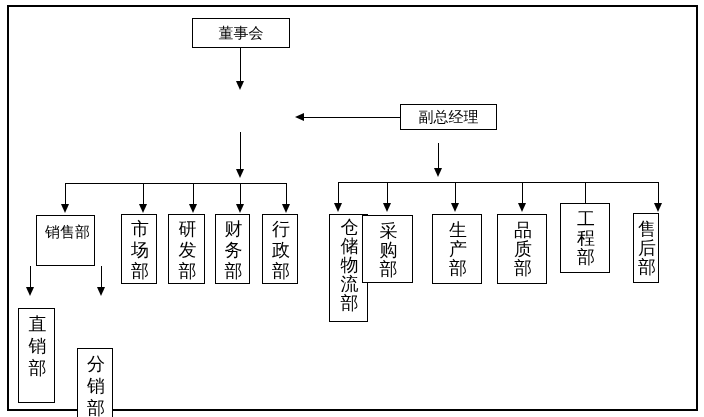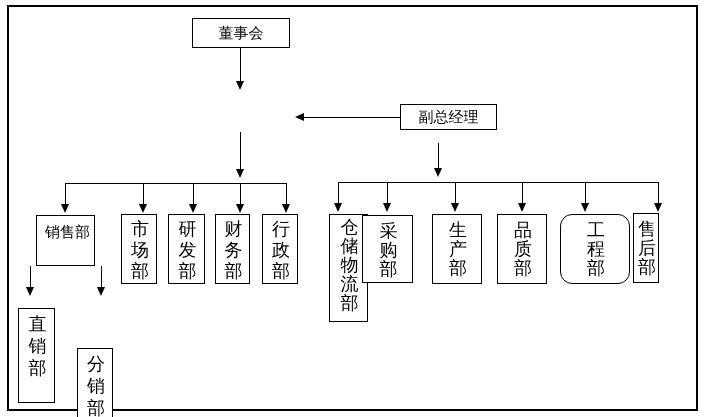--- a/index.html
+++ b/index.html
@@ -134,21 +134,21 @@
   </div>
   <div class="box r3" style="left:362px; top:215px; width:51px; height:68px;">
     <span class="vtext">采购部</span>
   </div>
   <div class="box r3" style="left:432px; top:214px; width:50px; height:70px;">
     <span class="vtext">生产部</span>
   </div>
   <div class="box r3" style="left:497px; top:214px; width:50px; height:70px;">
     <span class="vtext">品质部</span>
   </div>
-  <div class="box r3" style="left:560px; top:214px; width:70px; height:70px;border-radius:12px;">
+  <div class="box r3" style="left:560px; top:203px; width:50px; height:70px;">
     <span class="vtext">工程部</span>
   </div>
   <div class="box r3" style="left:633px; top:213px; width:26px; height:70px;">
     <span class="vtext">售后部</span>
   </div>
 
   <div class="vline" style="left:30px; top:266px; height:21px;"></div>
   <div class="tri-down" style="left:26px; top:287px;"></div>
   <div class="vline" style="left:101px; top:266px; height:21px;"></div>
   <div class="tri-down" style="left:97px; top:287px;"></div>

